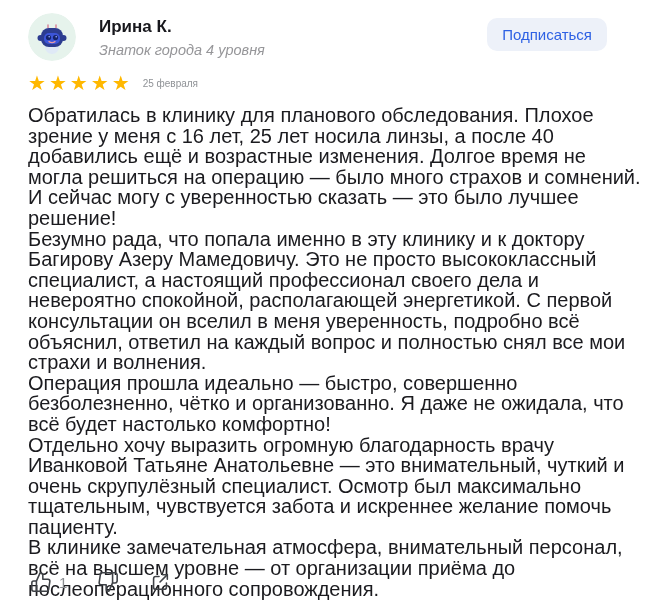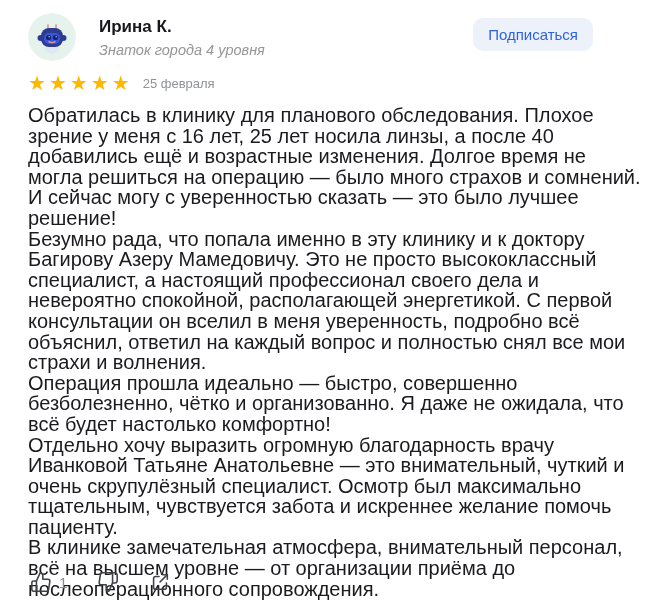--- a/index.html
+++ b/index.html
@@ -21,35 +21,35 @@
   }
   .user-block { margin-left: 23px; }
   .user-name {
     font-size: 17px; font-weight: bold; color: #17171c;
     line-height: 22px; cursor: pointer;
   }
   .user-level {
     font-size: 14.5px; color: #969699; margin-top: 3px; line-height: 18px; font-style: italic;
   }
   .subscribe-btn {
-    position: absolute; top: 18px; right: 60px;
+    position: absolute; top: 18px; right: 46px;
     background: #edf1f9; color: #2e61e4;
     border: none; border-radius: 10px;
     font-family: "Liberation Sans", sans-serif;
     font-size: 15px; font-weight: 500;
     padding: 8px 15px; cursor: pointer;
   }
 
   
   .rating-row { margin-top: 11px; display: flex; align-items: center; height: 22px; }
   .stars {
     color: #ffb800; font-size: 20px; line-height: 20px;
     letter-spacing: 3px; white-space: nowrap;
   }
-  .review-date { font-size: 13px; color: #8f9296; margin-left: 10px; }
+  .review-date { font-size: 10px; color: #8f9296; margin-left: 10px; }
 
   
   .review-text {
     margin-top: 11px;
     width: 614px;
     font-size: 20px;
     line-height: 20.6px;
     color: #1b1b1f;
     white-space: pre-line;
   }

